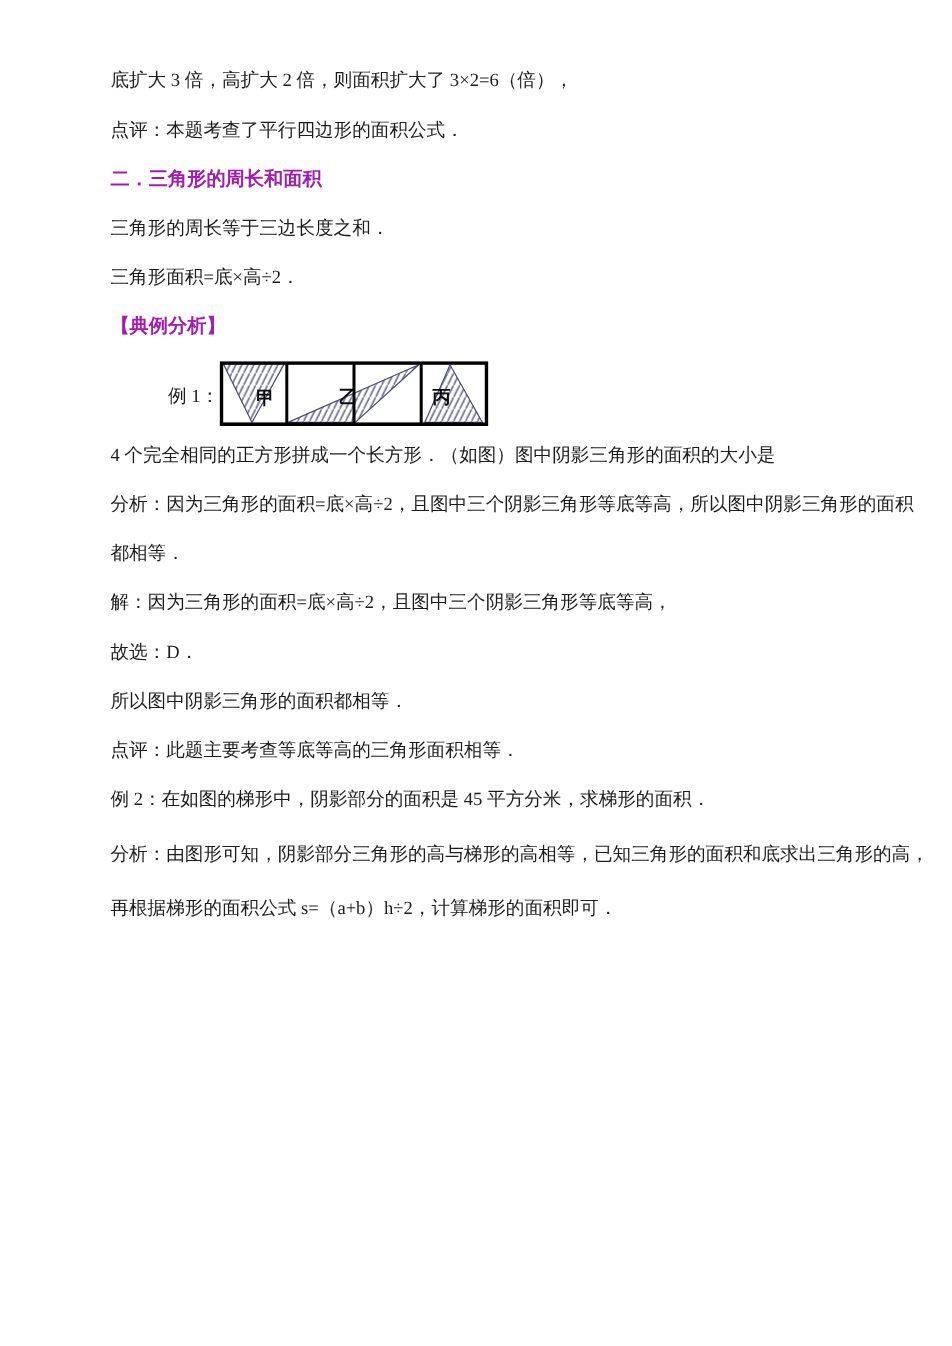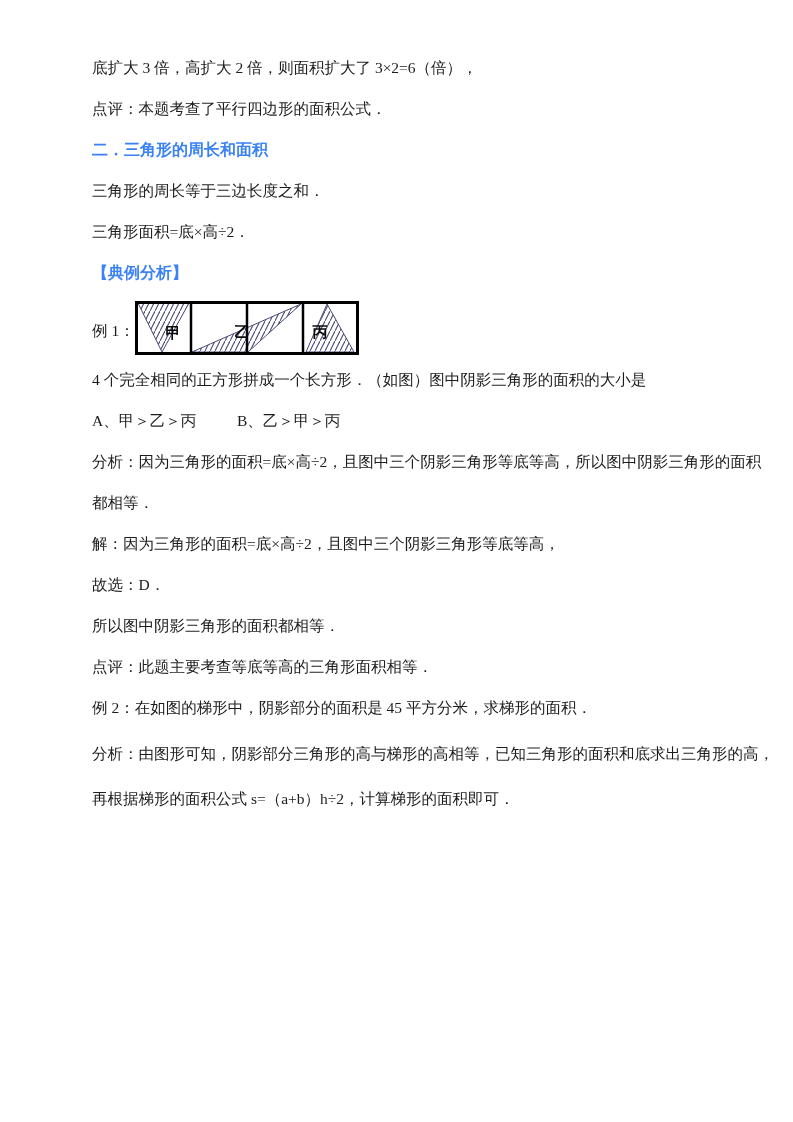--- a/index.html
+++ b/index.html
@@ -11,30 +11,30 @@
     padding:47px 60px 0 92px;
     font-family:"Liberation Serif","DejaVu Serif",serif;
     color:#1c1c1c;
     font-size:15.5px;
     overflow:hidden;
   }
   .ln{
     height:41px;line-height:41px;margin:0;
     white-space:nowrap;
   }
-  .ln.b{font-weight:bold;font-size:16px;color:#3b82f6;}
+  .ln.b{font-weight:bold;font-size:16px;color:#a21caf;}
   .ln.tall{height:45px;line-height:45px;}
   .ln.gap{margin-top:3px;}
   .optcol{display:inline-block;width:141px;white-space:nowrap;}
   .dot{
     display:inline-block;width:6px;height:6px;border-radius:50%;
     background:#dce39d;margin-left:5px;vertical-align:middle;
   }
   
-  .ex1row{position:relative;height:66px;}
+  .ex1row{position:relative;height:66px;margin-left:48px;}
   .ex1label{position:absolute;left:0;top:28px;line-height:20px;white-space:nowrap;}
   .fig{position:absolute;left:43px;top:8px;width:224px;height:54px;}
   .fig svg{display:block;}
   .figlabel{
     position:absolute;font-weight:bold;font-size:15px;color:#0a0a0a;
     line-height:18px;width:18px;text-align:center;
   }
   .figlabel.jia{left:29px;top:23px;}
   .figlabel.yi{left:98px;top:22px;}
   .figlabel.bing{left:176px;top:22px;}
@@ -71,24 +71,20 @@
         <line x1="168" y1="1" x2="168" y2="53" stroke="#000000" stroke-width="2.5"></line>
       </svg>
       <span class="figlabel jia">甲</span>
       <span class="figlabel yi">乙</span>
       <span class="figlabel bing">丙</span>
     </div>
   </div>
 
   <p class="ln">4 个完全相同的正方形拼成一个长方形．（如图）图中阴影三角形的面积的大小是</p>
 
-  <p class="ln">
-    <span class="optcol">A、甲＞乙＞丙</span>
-    <span>B、乙＞甲＞丙</span>
-  </p>
 
   <p class="ln">分析：因为三角形的面积=底×高÷2，且图中三个阴影三角形等底等高，所以图中阴影三角形的面积</p>
   <p class="ln">都相等．</p>
   <p class="ln">解：因为三角形的面积=底×高÷2，且图中三个阴影三角形等底等高，</p>
   <p class="ln">故选：D．</p>
   <p class="ln">所以图中阴影三角形的面积都相等．</p>
   <p class="ln">点评：此题主要考查等底等高的三角形面积相等．</p>
   <p class="ln">例 2：在如图的梯形中，阴影部分的面积是 45 平方分米，求梯形的面积．</p>
 
   <p class="ln tall gap">分析：由图形可知，阴影部分三角形的高与梯形的高相等，已知三角形的面积和底求出三角形的高，</p>

